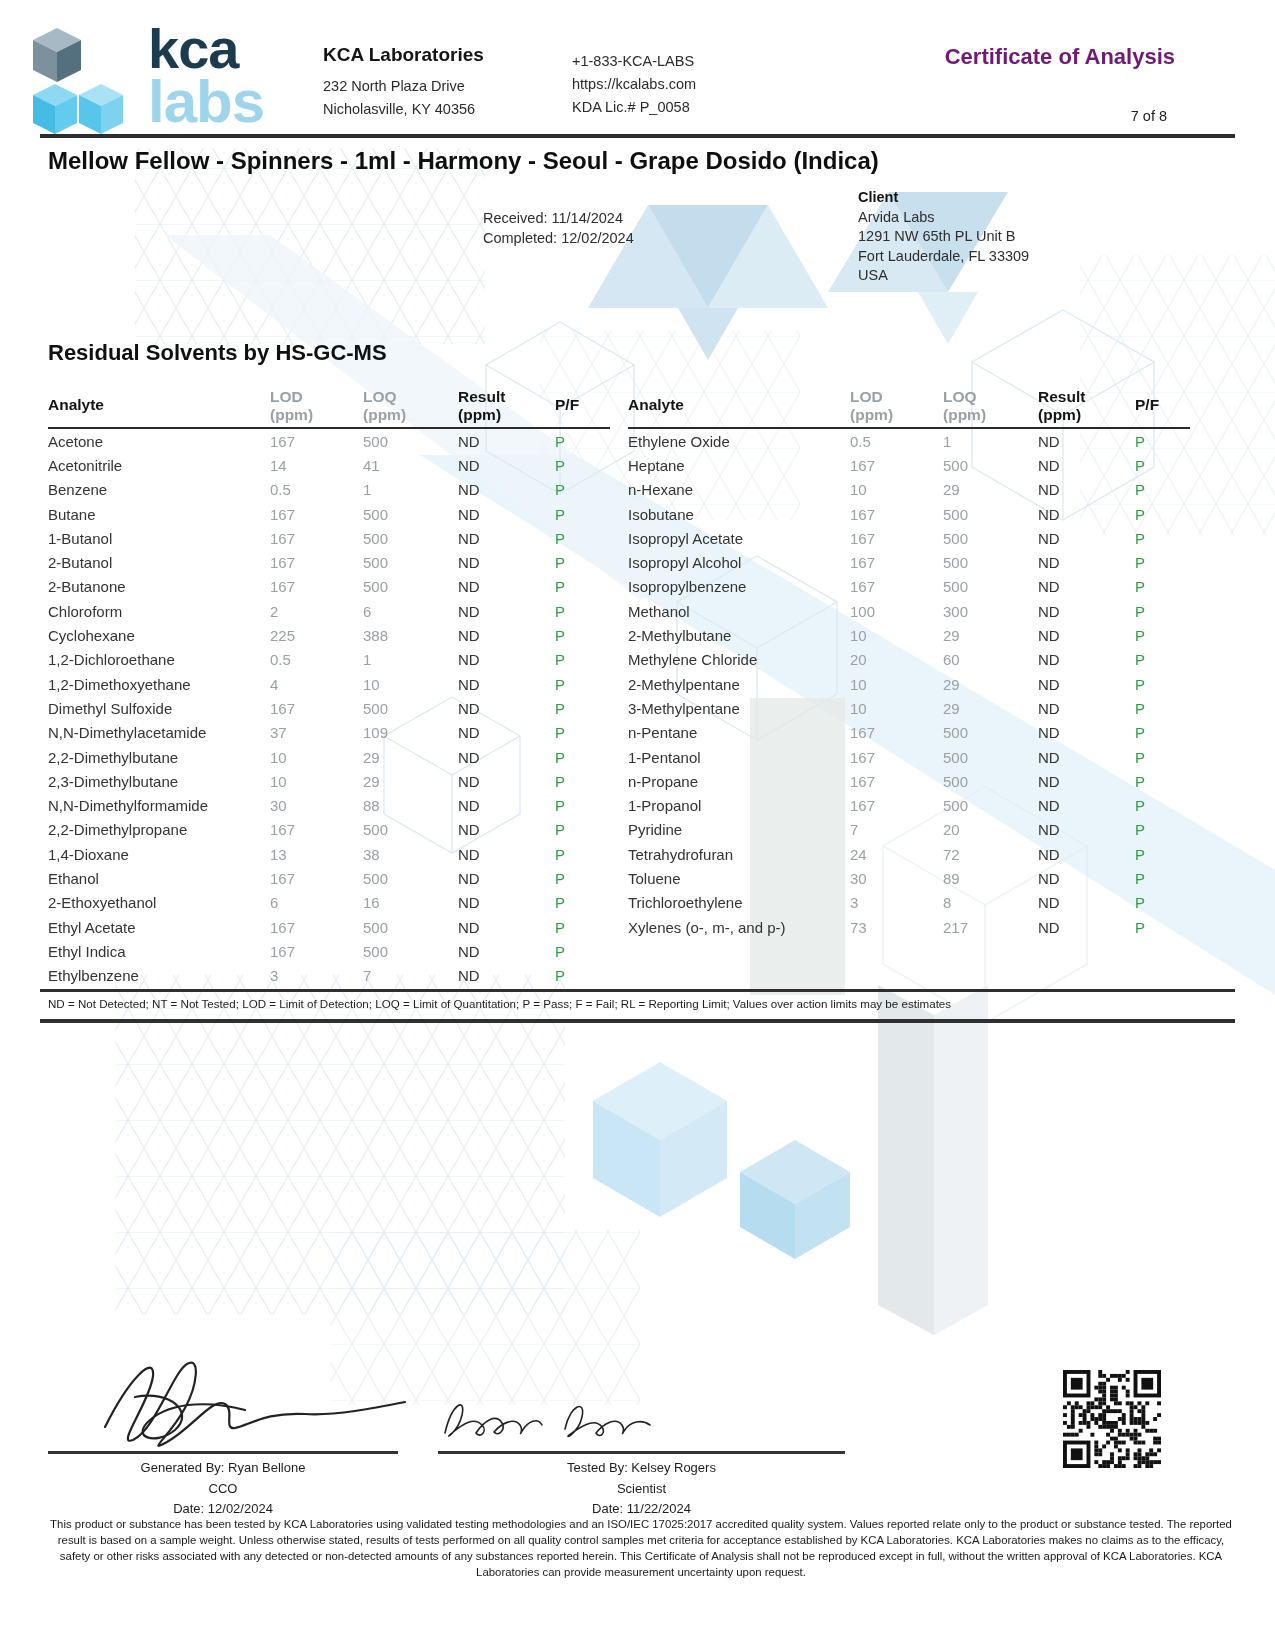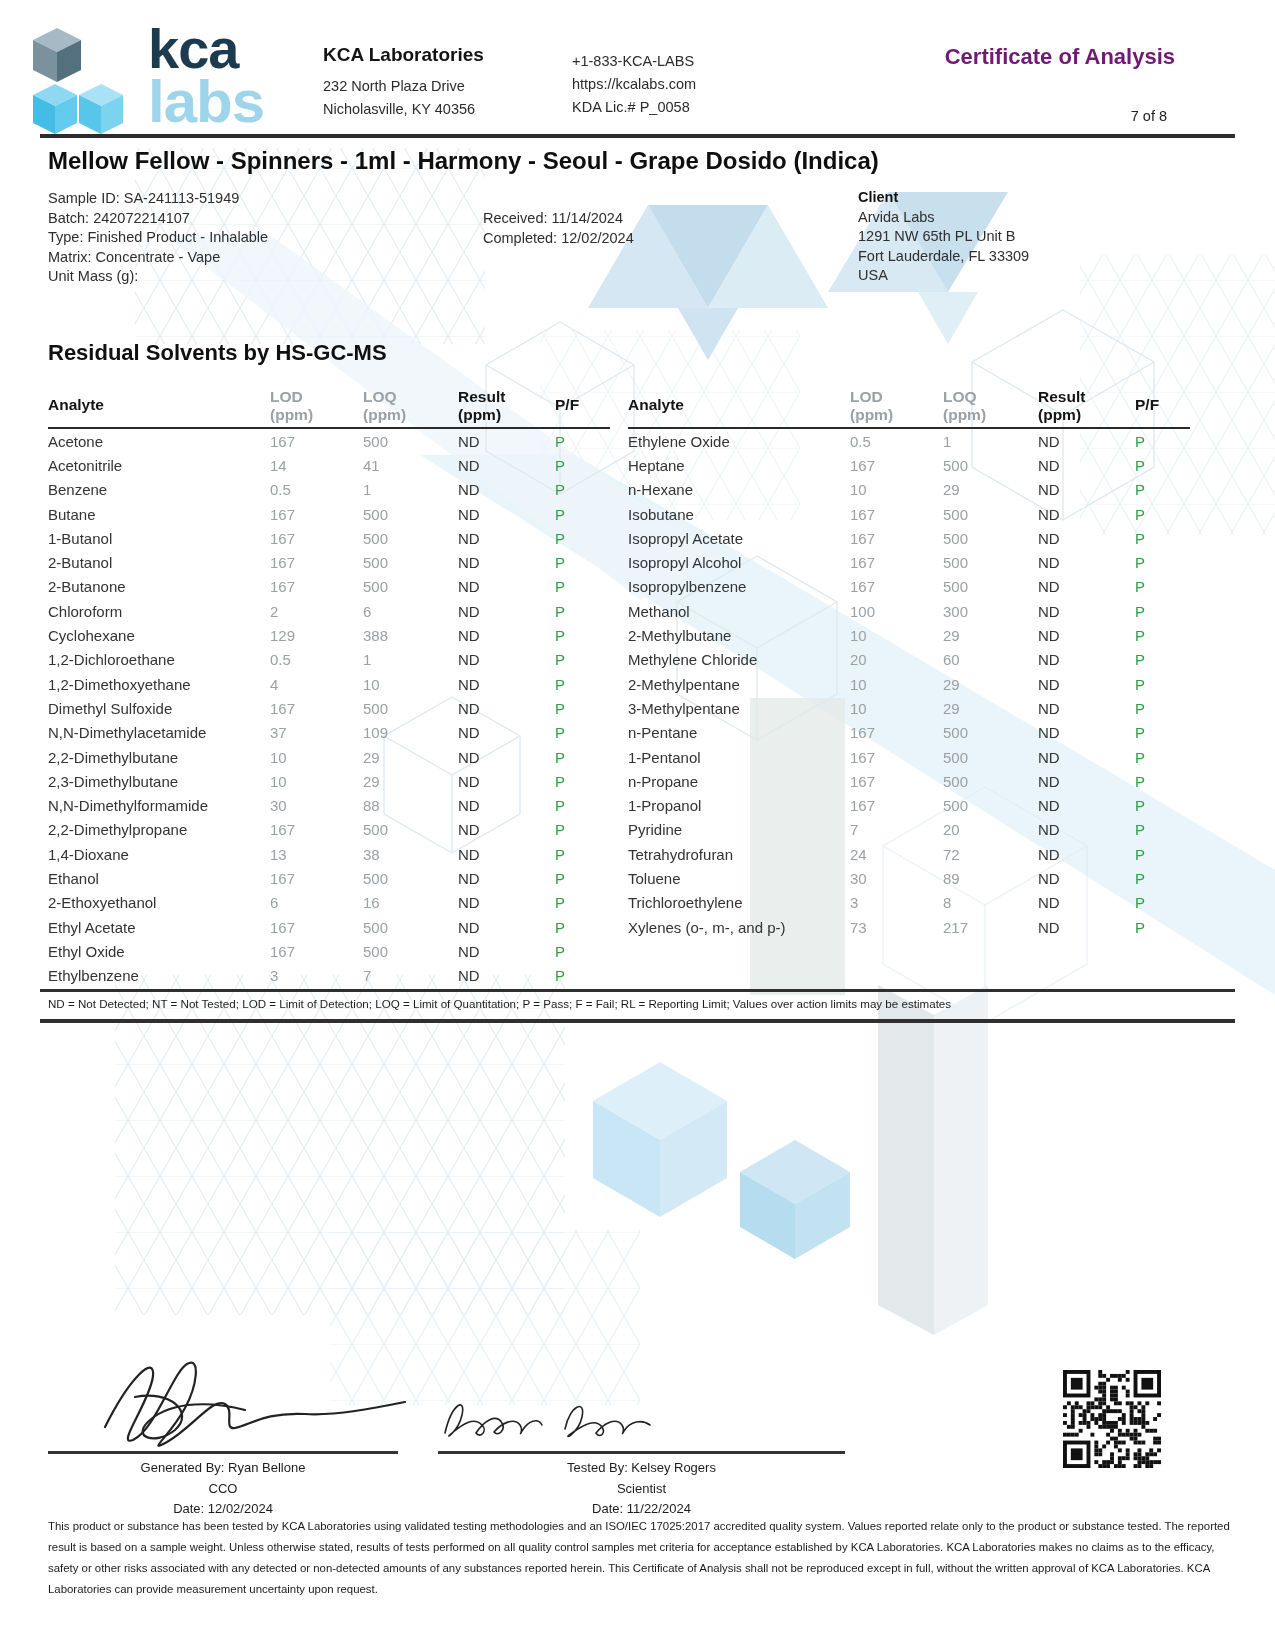--- a/index.html
+++ b/index.html
@@ -53,21 +53,21 @@
   
   .sig1-svg{position:absolute;left:75px;top:1342px;}
   .sig2-svg{position:absolute;left:430px;top:1383px;}
   .sig-line1{position:absolute;left:48px;top:1451px;width:350px;height:3px;background:#333;}
   .sig-line2{position:absolute;left:438px;top:1451px;width:407px;height:3px;background:#333;}
   .sig1-text{position:absolute;left:48px;top:1458px;width:350px;text-align:center;}
   .sig2-text{position:absolute;left:438px;top:1458px;width:407px;text-align:center;}
   .sig-line{font-size:13px;line-height:20.5px;color:#1d1d1d;}
   .qr{position:absolute;left:1063px;top:1370px;width:98px;height:98px;}
   
-  .disclaimer{position:absolute;left:48px;top:1516px;width:1186px;font-size:11.4px;line-height:21px;color:#1a1a1a;}
+  .disclaimer{position:absolute;left:48px;top:1516px;width:1186px;font-size:11.4px;line-height:16px;color:#1a1a1a;text-align:center;}
 </style>
 </head>
 <body>
 
 <div class="page">
 
   <svg class="wm" width="1275" height="1650" viewBox="0 0 1275 1650">
     <defs>
       <pattern id="tg" width="64" height="56" patternUnits="userSpaceOnUse">
         <path d="M0,0 H64 M0,56 L32,0 M32,56 L64,0 M0,0 L32,56 M32,0 L64,56" fill="none" stroke="#e4edf4" stroke-width="1.2"></path>
@@ -135,28 +135,20 @@
   <div class="contact-block">
     <div>+1-833-KCA-LABS</div>
     <div>https://kcalabs.com</div>
     <div>KDA Lic.# P_0058</div>
   </div>
   <div class="doc-title">Certificate of Analysis</div>
   <div class="page-num">7 of 8</div>
   <div class="rule-header"></div>
 
   <div class="product-title">Mellow Fellow - Spinners - 1ml - Harmony - Seoul - Grape Dosido (Indica)</div>
-  <div class="info-left">
-
-  <div class="info-line">Sample ID: SA-241113-51949</div>
-      <div class="info-line">Batch: 242072214107</div>
-      <div class="info-line">Type: Finished Product - Inhalable</div>
-      <div class="info-line">Matrix: Concentrate - Vape</div>
-      <div class="info-line">Unit Mass (g):</div>
-    </div>
   <div class="info-mid">
 
   <div class="info-line">Received: 11/14/2024</div>
       <div class="info-line">Completed: 12/02/2024</div>
     </div>
   <div class="info-client">
     <div class="client-heading">Client</div>
     <div>
 
     <div class="info-line">Arvida Labs</div>
@@ -250,21 +242,21 @@
           <div class="trow">
             <span class="c-analyte">Chloroform</span>
             <span class="c-num">2</span>
             <span class="c-num">6</span>
             <span class="c-res">ND</span>
             <span class="c-pf">P</span>
           </div>
 
           <div class="trow">
             <span class="c-analyte">Cyclohexane</span>
-            <span class="c-num">129</span>
+            <span class="c-num">225</span>
             <span class="c-num">388</span>
             <span class="c-res">ND</span>
             <span class="c-pf">P</span>
           </div>
 
           <div class="trow">
             <span class="c-analyte">1,2-Dichloroethane</span>
             <span class="c-num">0.5</span>
             <span class="c-num">1</span>
             <span class="c-res">ND</span>
@@ -353,21 +345,21 @@
 
           <div class="trow">
             <span class="c-analyte">Ethyl Acetate</span>
             <span class="c-num">167</span>
             <span class="c-num">500</span>
             <span class="c-res">ND</span>
             <span class="c-pf">P</span>
           </div>
 
           <div class="trow">
-            <span class="c-analyte">Ethyl Oxide</span>
+            <span class="c-analyte">Ethyl Indica</span>
             <span class="c-num">167</span>
             <span class="c-num">500</span>
             <span class="c-res">ND</span>
             <span class="c-pf">P</span>
           </div>
 
           <div class="trow">
             <span class="c-analyte">Ethylbenzene</span>
             <span class="c-num">3</span>
             <span class="c-num">7</span>

